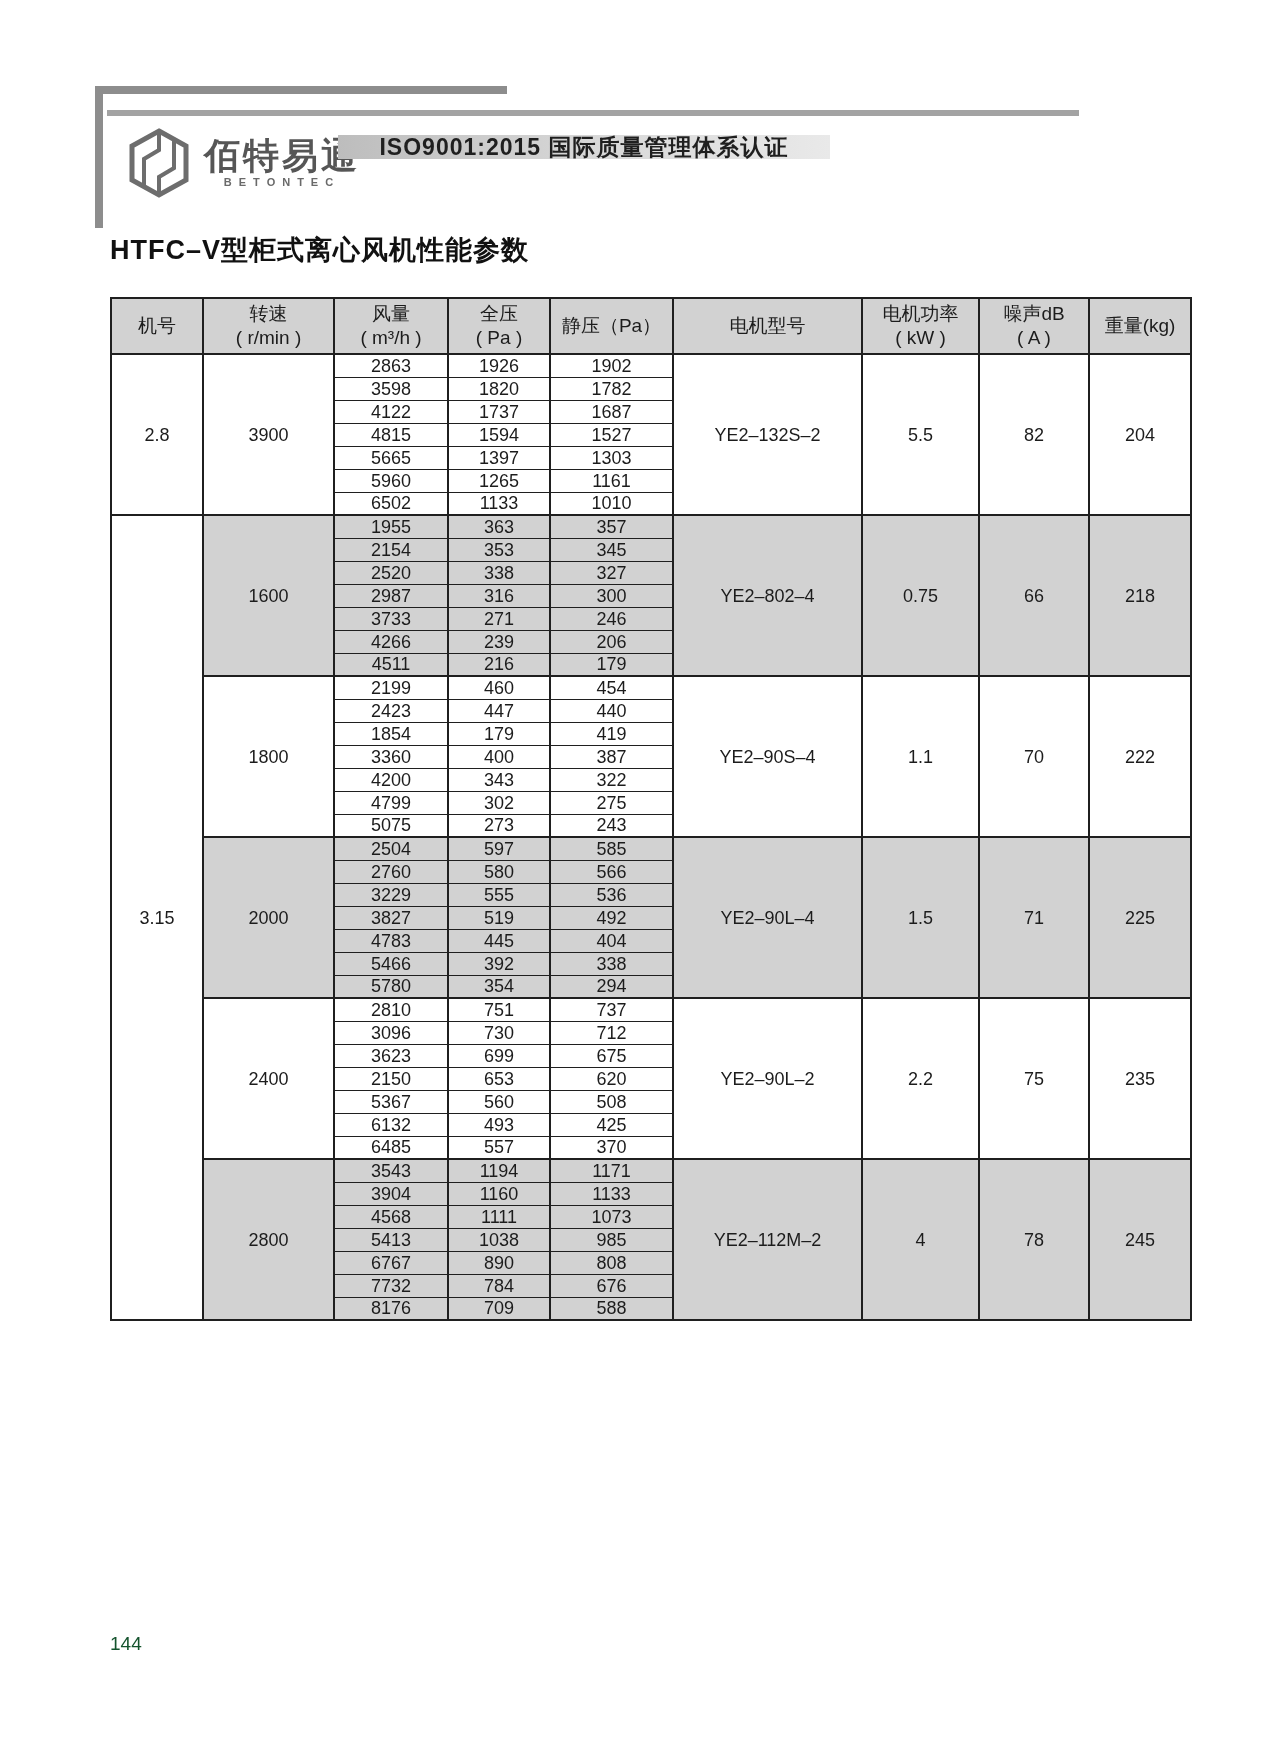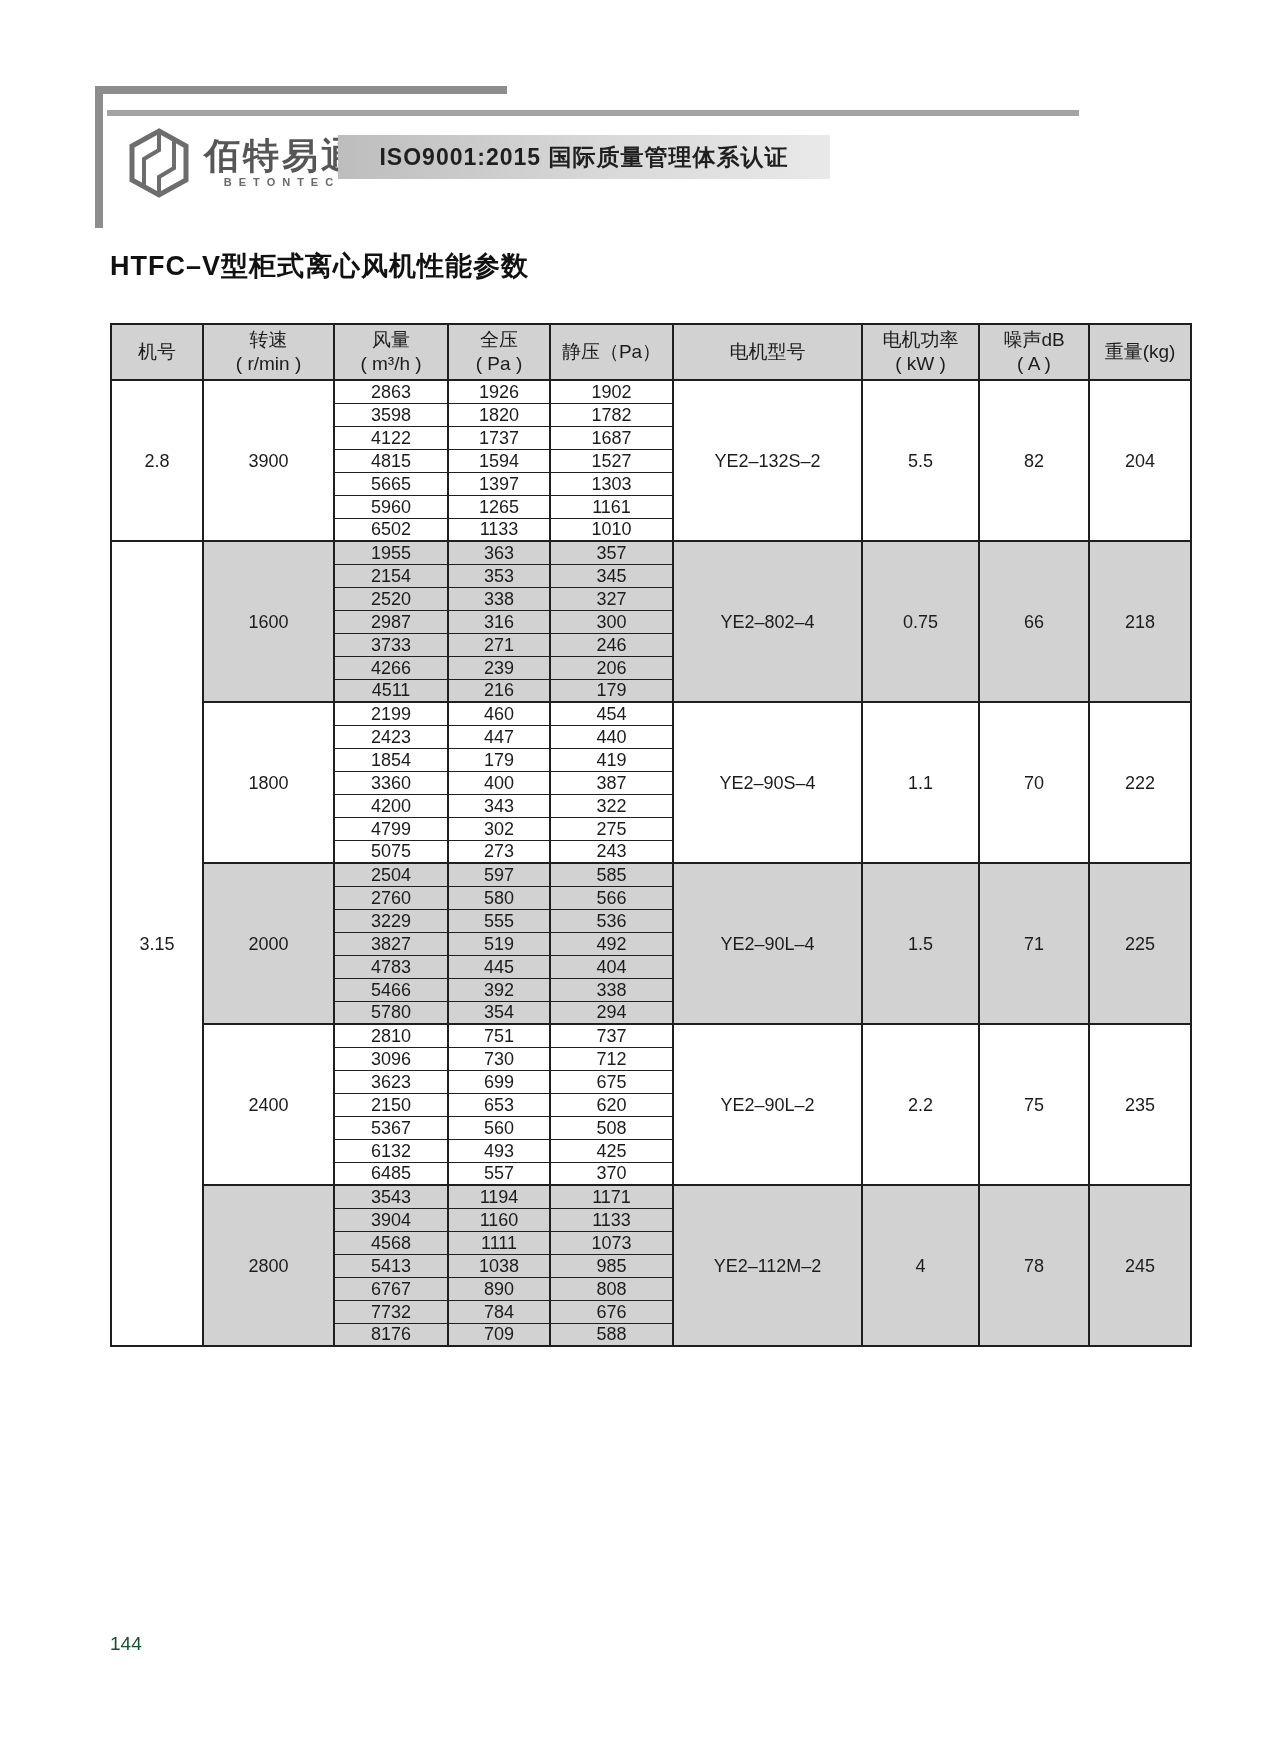--- a/index.html
+++ b/index.html
@@ -19,29 +19,29 @@
   
   .logo-block { position:absolute; left:128px; top:128px; display:flex; align-items:flex-start; }
   .logo-hex { width:62px; height:70px; margin-right:14px; }
   .logo-texts { display:flex; flex-direction:column; align-items:center; margin-top:8px; }
   .logo-cn { font-size:36px; font-weight:bold; color:#565656; letter-spacing:3px; line-height:1.1;
              font-family:"Liberation Sans", sans-serif; }
   .logo-en { font-size:11px; font-weight:bold; color:#6a6a6a; letter-spacing:7px; }
 
   
   .iso-banner {
-    position:absolute; left:338px; top:135px; width:492px; height:44px;
+    position:absolute; left:338px; top:135px; width:492px; height:24px;
     background:linear-gradient(90deg,#bdbdbd 0%,#d9d9d9 55%,#e9e9e9 100%);
     display:flex; align-items:center; justify-content:center;
   }
   .iso-banner span { font-size:23px; font-weight:bold; color:#1f1f1f; letter-spacing:1px; }
 
   
   .page-title {
-    position:absolute; left:110px; top:248px;
+    position:absolute; left:110px; top:232px;
     font-size:27px; font-weight:bold; color:#111; letter-spacing:1px;
   }
 
   
   .fan-table-wrap { position:absolute; left:110px; top:297px; }
   table.fan-table {
     border-collapse:collapse; table-layout:fixed; width:1080px;
     font-size:18px; color:#1c1c1c;
   }
   .fan-table th, .fan-table td {
@@ -52,21 +52,21 @@
   .fan-table thead th {
     background:#d2d2d2; height:56px; font-weight:normal;
     font-size:19px; border-bottom-width:2px; border-top-width:2px;
     line-height:1.25;
   }
   .fan-table tbody td { height:23px; line-height:1; }
   tr.plain  td { background:#ffffff; }
   tr.shaded td { background:#d2d2d2; }
   td.size-cell { background:#ffffff !important; }
   tr.group-start td { border-top-width:2px; }
-  .fan-table { border:2px solid #1f1f1f;margin-top:26px; }
+  .fan-table { border:2px solid #1f1f1f; }
 
   
   .page-number { position:absolute; left:110px; top:1633px; font-size:19px; color:#14532d; }
 </style>
 </head>
 <body>
 
 <div class="deco-bar-short"></div>
 <div class="deco-bar-vert"></div>
 <div class="deco-line-long"></div>

